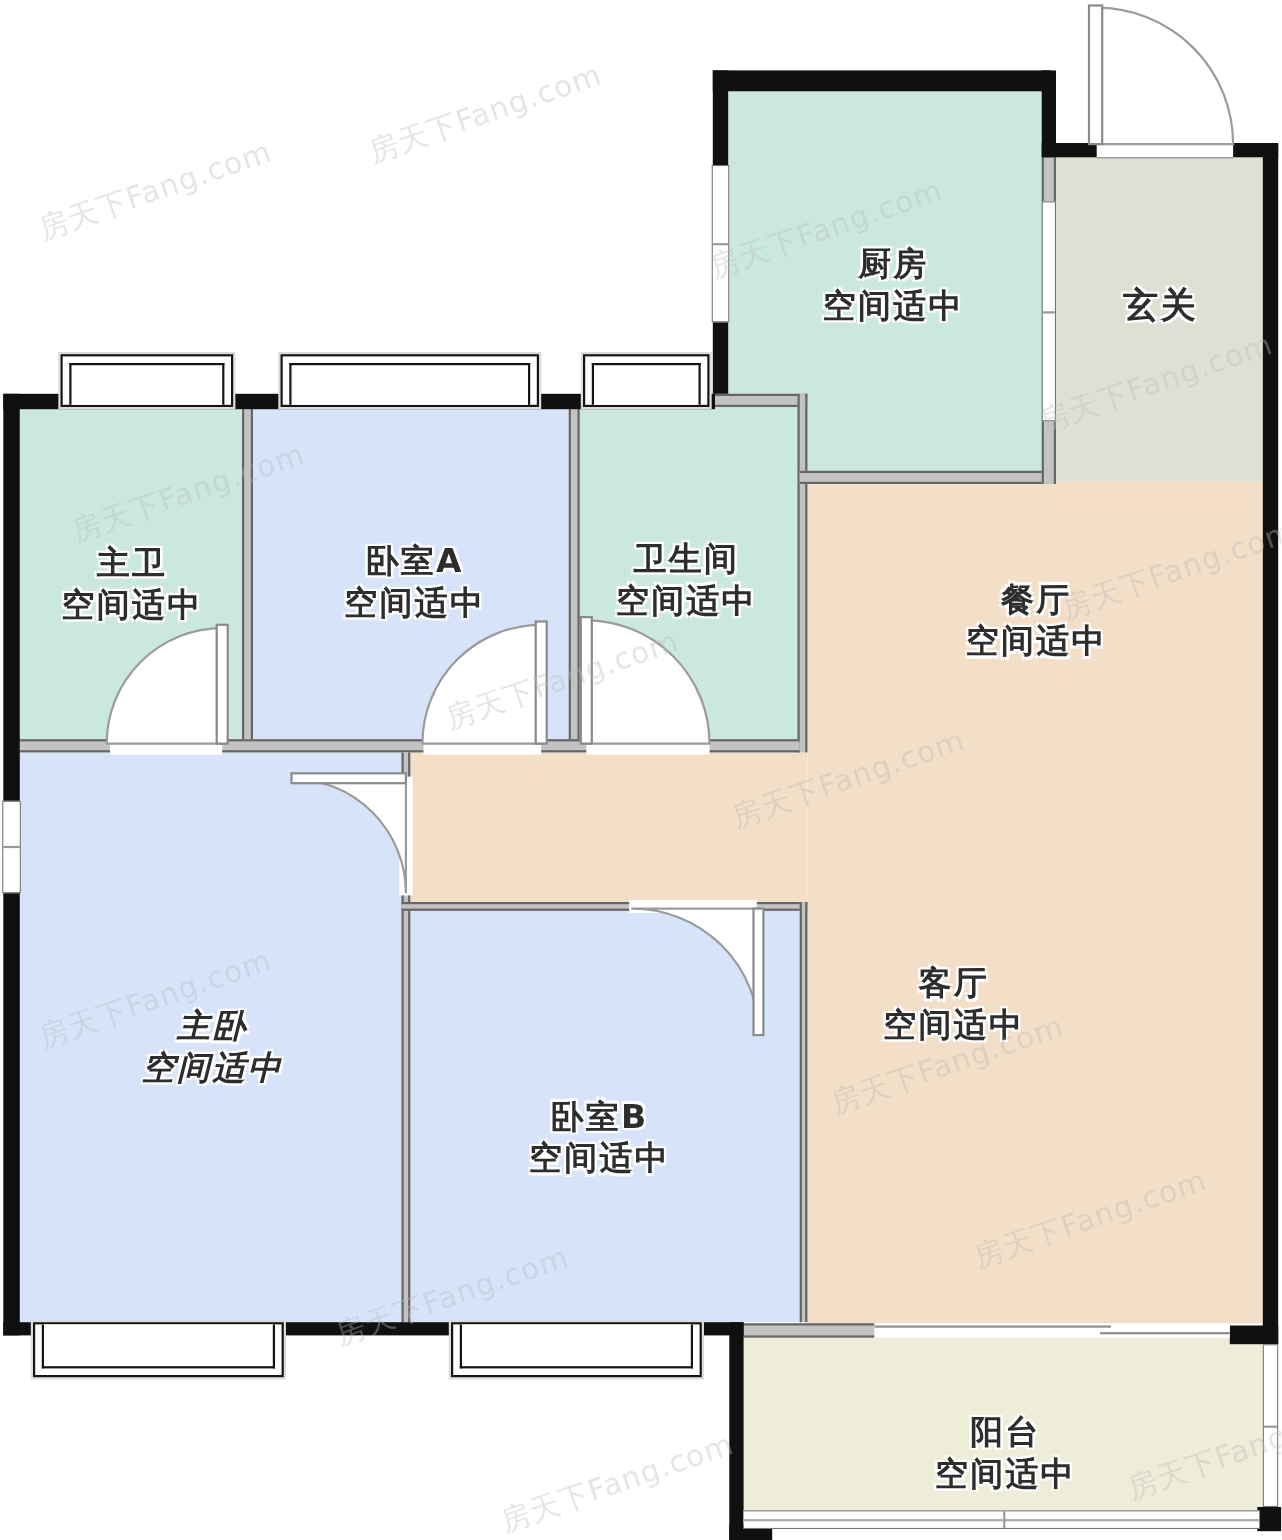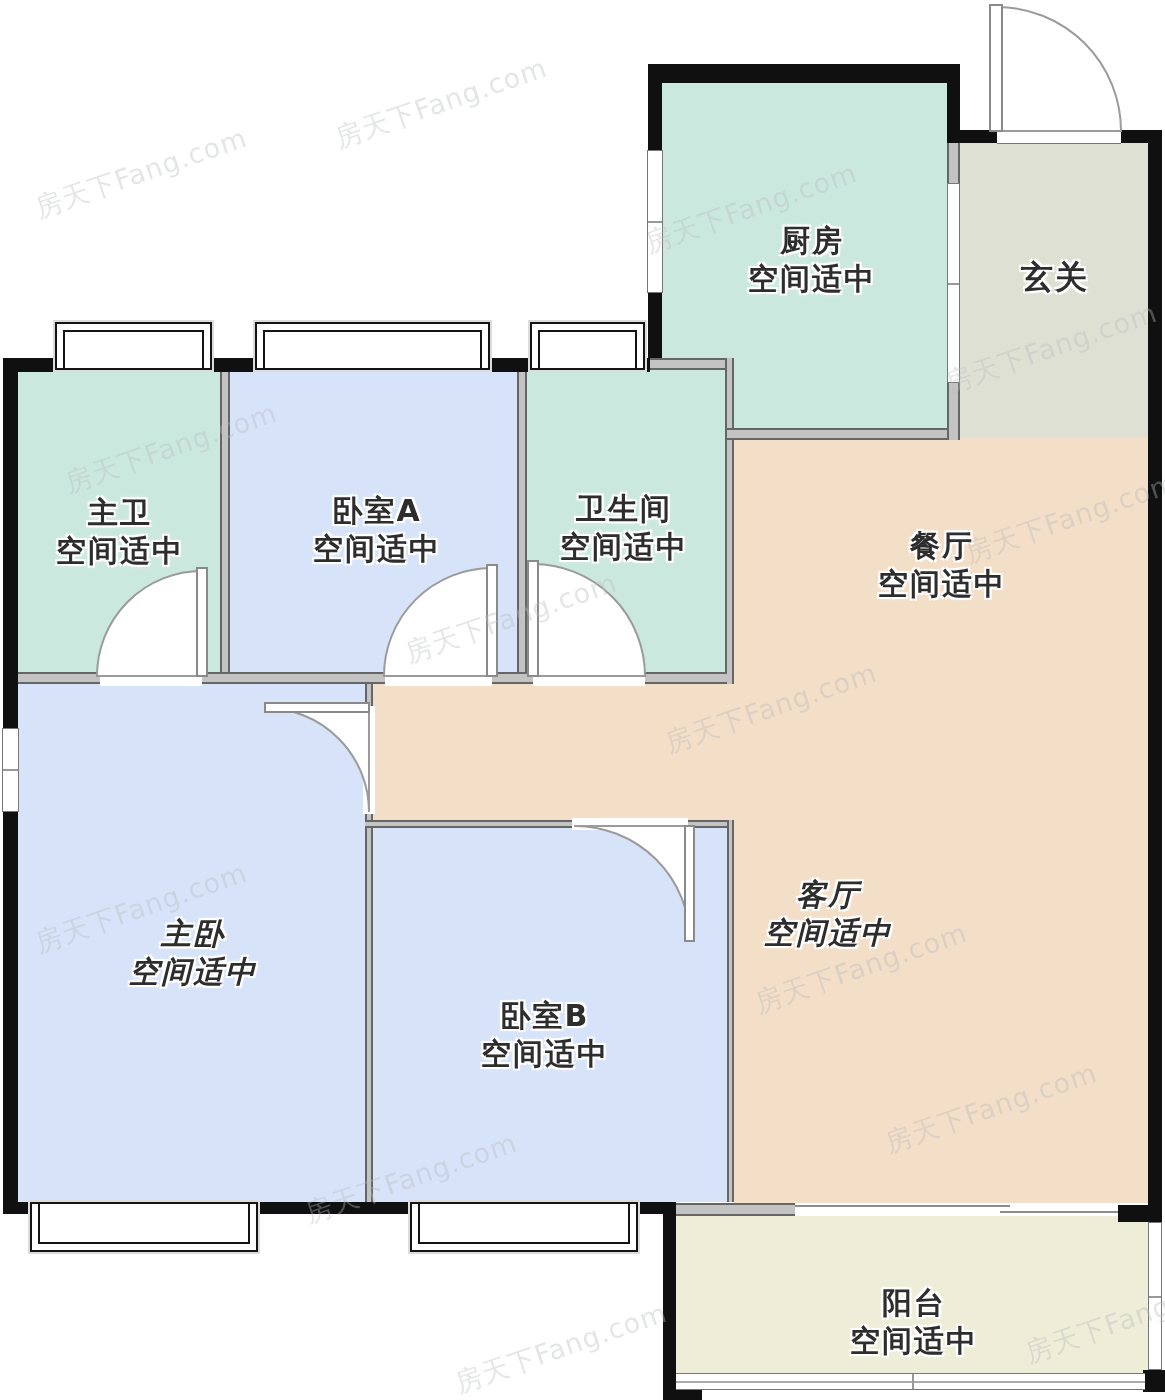--- a/index.html
+++ b/index.html
@@ -185,21 +185,21 @@
     <div>空间适中</div>
   </div>
   <div class="lbl" style="left:193px;top:953px;font-style:italic;">
     <div>主卧</div>
     <div>空间适中</div>
   </div>
   <div class="lbl" style="left:545px;top:1035px;">
     <div>卧室B</div>
     <div>空间适中</div>
   </div>
-  <div class="lbl" style="left:828px;top:914px;font-style:italic;">
+  <div class="lbl" style="left:867px;top:914px;">
     <div>客厅</div>
     <div>空间适中</div>
   </div>
   <div class="lbl" style="left:914px;top:1322px;">
     <div>阳台</div>
     <div>空间适中</div>
   </div>
 
   <span class="wm" style="left:30px;top:155px;">房天下Fang.com</span>
   <span class="wm" style="left:330px;top:85px;">房天下Fang.com</span>

